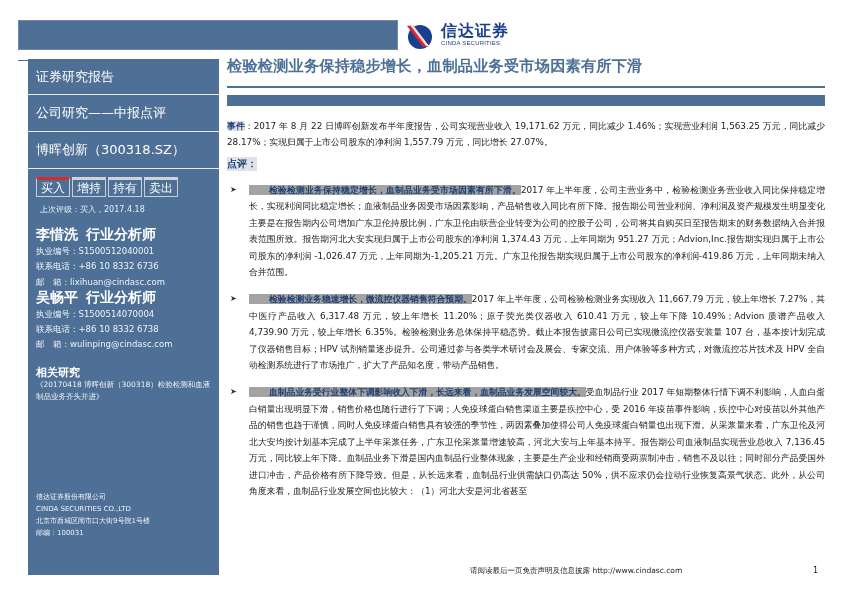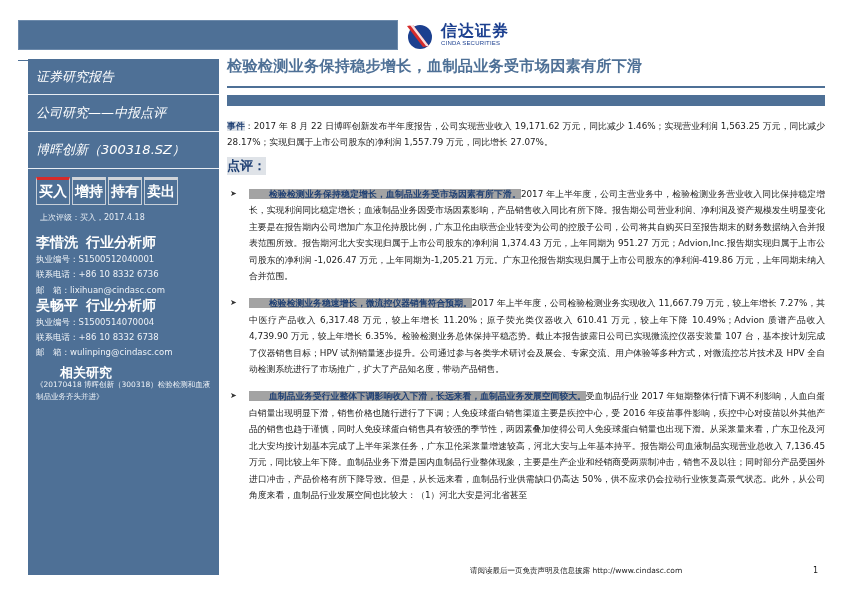--- a/index.html
+++ b/index.html
@@ -9,42 +9,42 @@
   .top-bar { position: absolute; left: 18px; top: 20px; width: 380px; height: 30px; background: #4e7096; border: 1px solid #6d8aab; }
   .top-rule { position: absolute; left: 18px; top: 60px; width: 118px; height: 1px; background: #4e7096; }
 
   .logo { position: absolute; left: 405px; top: 22px; display: flex; align-items: flex-start; }
   .logo-mark { width: 28px; height: 28px; position: relative; }
   .logo-text { margin-left: 8px; display: flex; flex-direction: column; }
   .logo-cn { font-size: 16px; font-weight: bold; color: #1b3f8f; letter-spacing: 1px; line-height: 17px; }
   .logo-en { font-size: 6px; color: #1b3f8f; font-family: "Liberation Sans", sans-serif; line-height: 8px; letter-spacing: 0.2px; }
 
   .sidebar { position: absolute; left: 28px; top: 59px; width: 191px; height: 516px; background: #4e7096; color: #fff; }
-  .sb-row { height: 37px; display: flex; align-items: center; padding-left: 8px; font-size: 13px; color: #fff; border-bottom: 1px solid #e8edf3; font-style: italic; }
+  .sb-row { height: 37px; display: flex; align-items: center; padding-left: 8px; font-size: 13px; color: #fff; border-bottom: 1px solid #e8edf3; }
   .sb-row.first { height: 36px; }
   .rating-row { display: flex; padding: 8px 0 0 8px; gap: 2px; }
-  .rating { width: 34px; height: 28px; background: #4e7096; border: 1px solid #c7cfd8; border-top: 3px solid #d0d4d9; color: #fff; font-size: 14px; display: flex; align-items: center; justify-content: center; font-weight: bold; }
+  .rating { width: 34px; height: 20px; background: #4e7096; border: 1px solid #c7cfd8; border-top: 3px solid #d0d4d9; color: #fff; font-size: 12px; display: flex; align-items: center; justify-content: center; }
   .rating.active { border-top: 3px solid #d62b2b; }
   .prev-rating { font-size: 8px; color: #e7edf4; padding: 7px 0 0 12px; }
   .analyst { padding-left: 8px; font-size: 8.5px; line-height: 15.2px; color: #eef2f7; }
   .analyst .name { font-weight: bold; color: #fff; font-size: 14px; }
   .analyst .gap { display: inline-block; width: 8px; }
   .analysts { padding-top: 12px; }
   .related { position: absolute; left: 8px; top: 308px; width: 180px; font-size: 7.5px; line-height: 12px; color: #eef2f7; }
-  .related .h { font-weight: bold; font-size: 13px; color: #fff; margin-left: 24px; }
+  .related .h { font-weight: bold; font-size: 11px; color: #fff; }
   .company { position: absolute; left: 8px; top: 432px; font-size: 7px; line-height: 12px; color: #eef2f7; }
 
   .main { position: absolute; left: 227px; top: 56px; width: 598px; }
   .title { font-size: 15.2px; font-weight: bold; color: #4e7096; letter-spacing: 0.2px; white-space: nowrap; }
   .title-rule { margin-top: 9px; height: 2px; background: #4e7096; }
   .date { text-align: right; font-size: 8.5px; margin-top: 10px; padding-right: 6px; }
   .band { height: 11px; background: #4e7096; margin-top: 7px; }
   .event { font-size: 8.8px; line-height: 16px; margin-top: 12px; text-align: justify; }
   .event .lab { font-weight: bold; color: #1e3f73; background: #dfe3e8; }
-  .review-label { font-size: 13px; font-weight: bold; color: #1e3f73; background: #dfe3e8; display: inline-block; margin-top: 7px; }
+  .review-label { font-size: 10px; font-weight: bold; color: #1e3f73; background: #dfe3e8; display: inline-block; margin-top: 7px; }
   .bullet { position: relative; padding-left: 22px; font-size: 8.8px; line-height: 16.4px; margin-top: 11px; text-align: justify; }
   .bullet .arrow { position: absolute; left: 3px; top: 0; font-size: 8px; color: #333; }
   .bullet .hl { font-weight: bold; color: #1e3f73; background: #a3a3a3; padding-left: 20px; }
 
   .footer { position: absolute; left: 470px; top: 566px; font-size: 7.5px; color: #222; }
   .page-num { position: absolute; left: 813px; top: 566px; font-size: 8px; }
 </style>
 </head>
 <body>
 
@@ -92,20 +92,26 @@
       <div><span>联系电话：</span><span>+86 10 8332 6738</span></div>
       <div><span>邮　箱：</span><span>wulinping@cindasc.com</span></div>
     </div>
   </div>
 
   <div class="related">
     <div class="h">相关研究</div>
     <div>《20170418 博晖创新（300318）检验检测和血液制品业务齐头并进》</div>
   </div>
 
+  <div class="company">
+    <div>信达证券股份有限公司</div>
+    <div>CINDA SECURITIES CO.,LTD</div>
+    <div>北京市西城区闹市口大街9号院1号楼</div>
+    <div>邮编：100031</div>
+  </div>
 </div>
 
 <div class="main">
   <div class="title">检验检测业务保持稳步增长，血制品业务受市场因素有所下滑</div>
   <div class="title-rule"></div>
   <div class="band"></div>
 
   <div class="event">
     <span class="lab">事件</span><span>：2017 年 8 月 22 日博晖创新发布半年度报告，公司实现营业收入 19,171.62 万元，同比减少 1.46%；实现营业利润 1,563.25 万元，同比减少 28.17%；实现归属于上市公司股东的净利润 1,557.79 万元，同比增长 27.07%。</span>
   </div>

